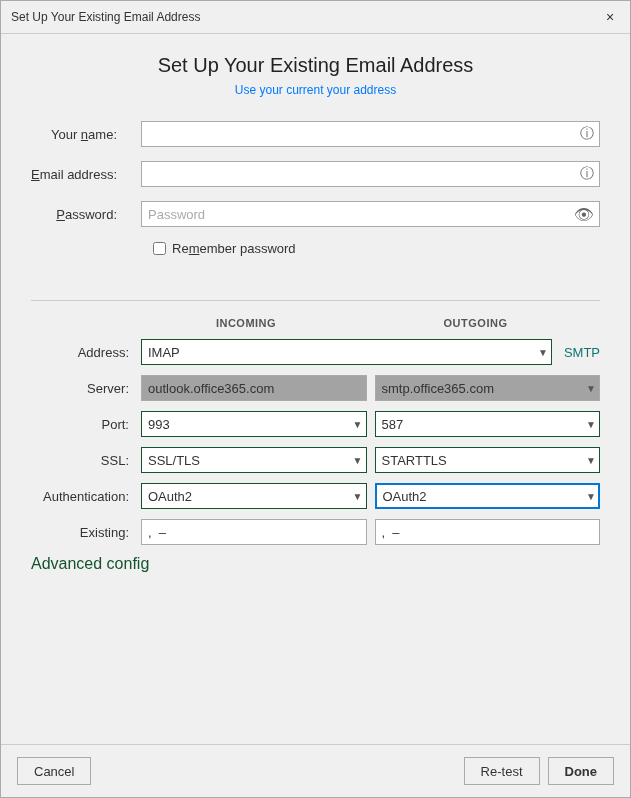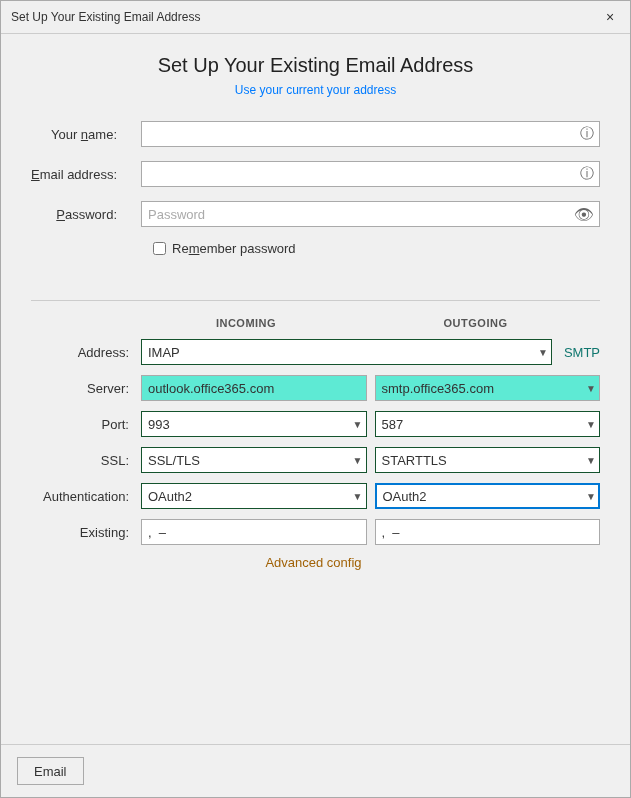--- a/index.html
+++ b/index.html
@@ -177,21 +177,21 @@
       flex: 1;
       position: relative;
       display: flex;
       align-items: center;
     }
     .server-input {
       width: 100%;
       height: 26px;
       padding: 2px 24px 2px 6px;
       border: 1px solid #aaa;
-      background: #5eead4;
+      background: #a3a3a3;
       font-size: 13px;
       color: #333;
       outline: none;
     }
     .server-select {
       width: 100%;
       height: 26px;
       padding: 2px 2px 2px 6px;
       border: 1px solid #14532d;
       background: #fff;
@@ -218,23 +218,23 @@
     }
     .outgoing-protocol-text {
       font-size: 13px;
       color: #0f766e;
       padding-left: 4px;
     }
     .auth-highlighted {
       border: 2px solid #0078d4 !important;
     }
     .advanced-link {
-      text-align: center;
-      color: #a16207;
-      font-size: 13px;
+      text-align: left;
+      color: #14532d;
+      font-size: 16px;
       cursor: pointer;
       margin-top: 6px;
       padding-right: 4px;
     }
     .footer {
       border-top: 1px solid #ccc;
       padding: 12px 16px;
       display: flex;
       justify-content: space-between;
       align-items: center;
@@ -437,15 +437,19 @@
           </div>
         </div>
       </div>
 
       <div class="advanced-link">Advanced config</div>
 
     </div>
   </div>
 
   <div class="footer">
-    <button class="btn">Email</button>
+    <button class="btn">Cancel</button>
+    <div class="footer-right">
+      <button class="btn">Re-test</button>
+      <button class="btn btn-done">Done</button>
+    </div>
   </div>
 </div>
 
 </body></html>

